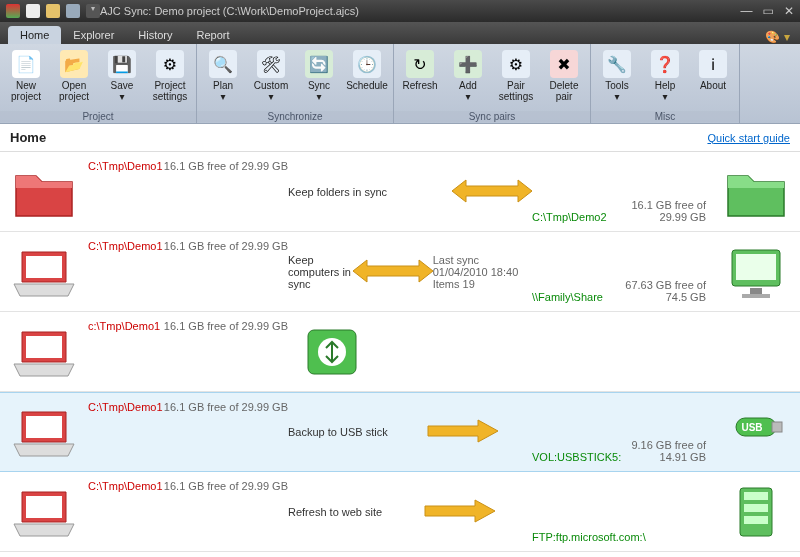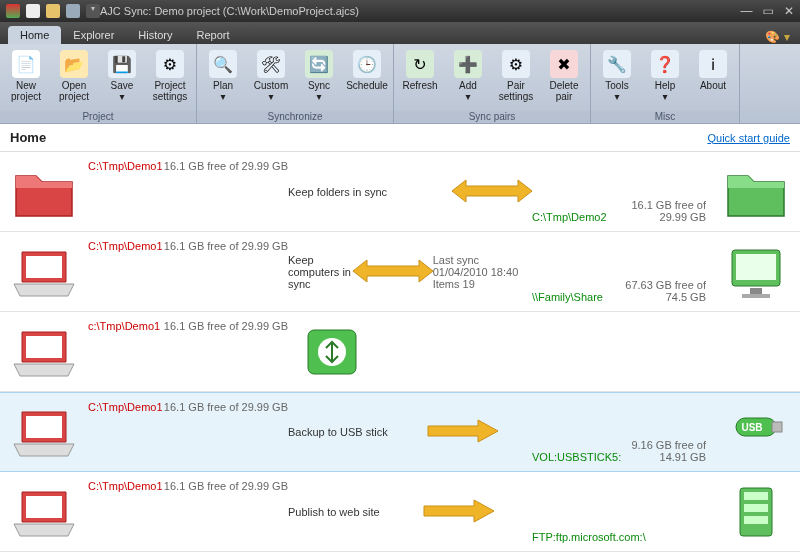--- a/index.html
+++ b/index.html
@@ -261,21 +261,21 @@
     <div class="iconcell">
       <svg viewBox="0 0 68 60">
           <use href="#laptop-red"></use>
         </svg>
     </div>
     <div class="leftcol">
       <div class="path">C:\Tmp\Demo1</div>
       <div class="free">16.1 GB free of 29.99 GB</div>
     </div>
     <div class="midcol">
-      <div class="mode">Publish to web site</div>
+      <div class="mode">Refresh to web site</div>
       <div class="arrow">
         <svg viewBox="0 0 80 26">
             <use href="#arrow-right"></use>
           </svg>
       </div>
       <div class="last"></div>
     </div>
     <div class="rightcol">
       <div class="path">FTP:ftp.microsoft.com:\</div>
       <div class="free"></div>

